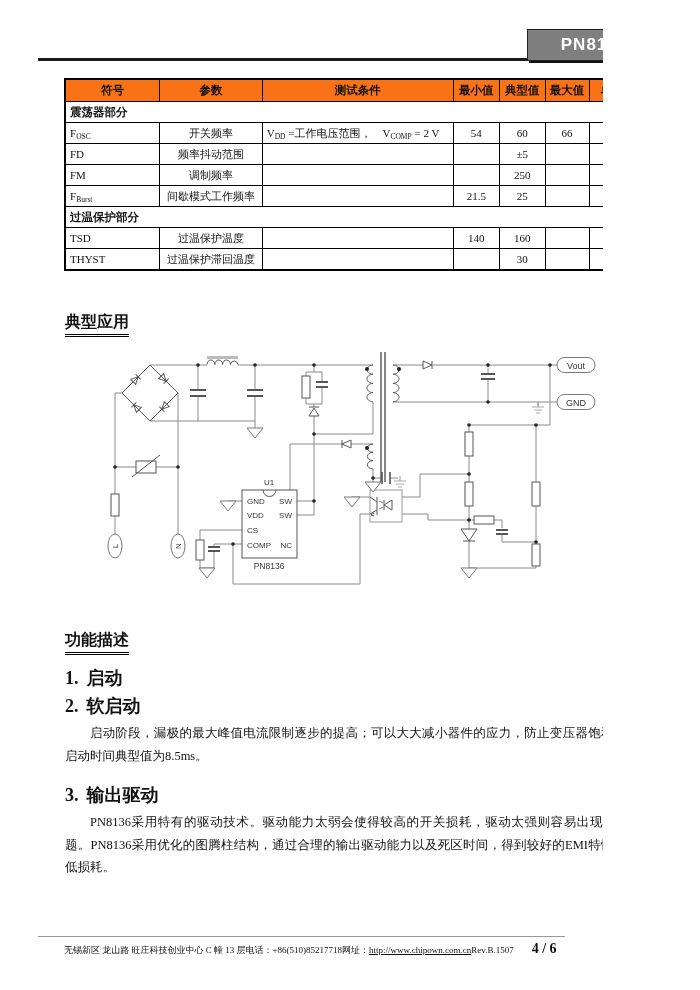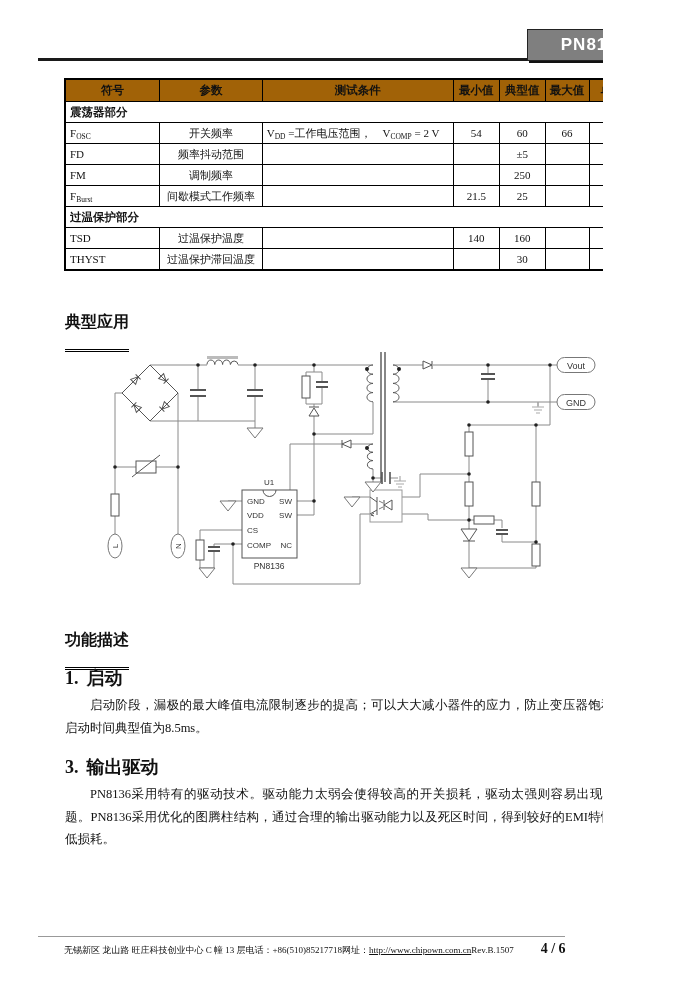--- a/index.html
+++ b/index.html
@@ -16,52 +16,52 @@
     text-align:center; line-height:30px; z-index:2;
   }
   .header-rule { position:absolute; left:38px; right:38px; top:58px; height:3px; background:#1a1a1a; }
   
   table.spec {
     position:absolute; left:64px; top:78px; width:573px;
     border-collapse:collapse; border:2px solid #000;
     font-size:11px;
   }
   table.spec th, table.spec td { border:1px solid #000; padding:0 4px; height:20px; }
-  table.spec th { background:#a16207; font-weight:bold; text-align:center; height:21px; font-size:11.5px; }
+  table.spec th { background:#f97316; font-weight:bold; text-align:center; height:21px; font-size:11.5px; }
   table.spec td.c0 { text-align:left;margin-top:28px; }
   table.spec td.c1 { text-align:center; }
   table.spec td.c2 { text-align:left; }
   table.spec td.c3, table.spec td.c4, table.spec td.c5, table.spec td.c6 { text-align:center; }
   table.spec td.section { font-weight:bold; text-align:left; font-size:11.5px; }
   sub { font-size:7.5px; vertical-align:-2px; line-height:0; }
   
   .sec-title {
     position:absolute; left:65px; margin:0; font-size:16px; font-weight:bold;
-    border-bottom:3px double #000; padding-bottom:16px; display:inline-block;
+    border-bottom:3px double #000; padding-bottom:1px; display:inline-block;
   }
   #title-app { top:312px; }
   #title-func { top:630px; }
   
   .circuit { position:absolute; left:70px; top:344px; }
   .circuit text { font-family:"Liberation Sans","DejaVu Sans",sans-serif; fill:#333; }
   
   .func-sections { position:absolute; left:65px; top:666px; width:574px; }
   .func-sec h3 { margin:0 0 4px 0; font-size:18px; font-weight:bold; }
   .func-sec h3 .num { margin-right:8px; }
   .func-sec p { margin:0 0 16px 0; font-size:12.5px; line-height:22.5px; text-indent:2em; text-align:justify; }
   
   .footer-rule { position:absolute; left:38px; right:38px; top:936px; height:1px; background:#999; }
   .footer {
     position:absolute; left:64px; right:58px; top:941px; font-size:9px;
     display:flex; align-items:baseline; white-space:nowrap;
   }
   .footer .gap { flex:1; }
   .footer .url { text-decoration:underline; color:#111; }
   .footer .pagenum { font-weight:bold; font-size:14px; }
-  .footer .rev { margin-right:27px; }
+  .footer .rev { margin-right:18px; }
 </style>
 </head>
 <body>
 
 <div class="page">
 
   <div class="badge">PN8136</div>
   <div class="header-rule"></div>
 
   <table class="spec">
@@ -324,20 +324,21 @@
     <text x="222" y="204" font-size="8" text-anchor="end">NC</text>
   </svg>
 
   <h2 class="sec-title" id="title-func">功能描述</h2>
 
   <div class="func-sections">
       <div class="func-sec">
         <h3><span class="num">1.</span><span>启动</span></h3>
       </div>
       <div class="func-sec">
+        <h3><span class="num">2.</span><span>软启动</span></h3>
         <p>启动阶段，漏极的最大峰值电流限制逐步的提高；可以大大减小器件的应力，防止变压器饱和。软启动时间典型值为8.5ms。</p>
       </div>
       <div class="func-sec">
         <h3><span class="num">3.</span><span>输出驱动</span></h3>
         <p>PN8136采用特有的驱动技术。驱动能力太弱会使得较高的开关损耗，驱动太强则容易出现EMI问题。PN8136采用优化的图腾柱结构，通过合理的输出驱动能力以及死区时间，得到较好的EMI特性和较低损耗。</p>
       </div>
     </div>
 
   <div class="footer-rule"></div>
   <div class="footer">

